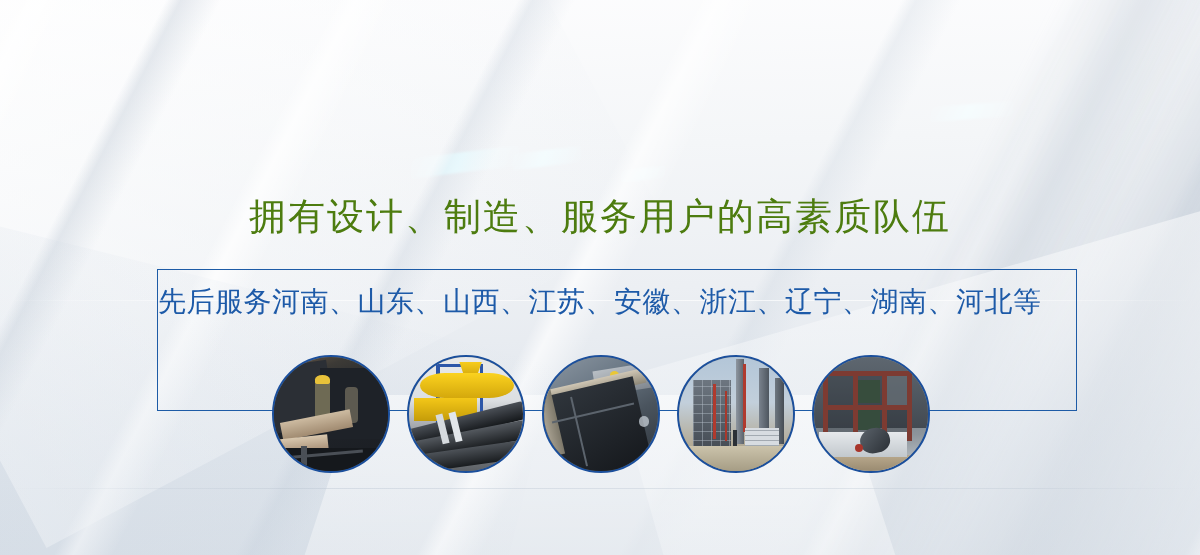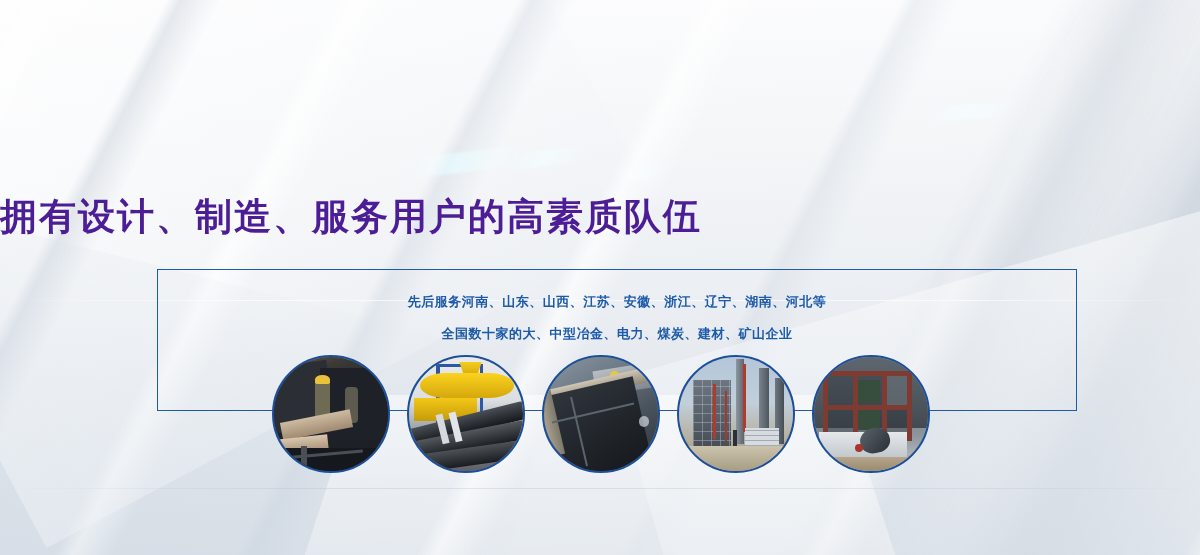--- a/index.html
+++ b/index.html
@@ -161,48 +161,47 @@
   }
   .shimmer.a { left: 410px; top: 152px; width: 110px; height: 20px; transform: rotate(-7deg); }
   .shimmer.b { left: 512px; top: 150px; width: 70px;  height: 16px; transform: rotate(-7deg); }
   .shimmer.c { left: 930px; top: 104px; width: 84px;  height: 15px; transform: rotate(-4deg); }
   .shimmer.d { left: 620px; top: 168px; width: 46px;  height: 12px; transform: rotate(-6deg); opacity:.8; }
 
   .subhead {
     position: absolute;
     left: 0; right: 0;
     top: 198px;
+    text-align: center;
     font-size: 37px;
     line-height: 1;
-    color: #4c1d95;
+    color: #4d7c0f;
     letter-spacing: 2px;
     white-space: nowrap;
-    font-weight: bold;
   }
 
   .infobox {
     position: absolute;
     left: 157px;
     top: 269px;
     width: 920px;
     height: 142px;
     border: 1px solid #1d5ba6;
     box-sizing: border-box;
   }
   .infobox-text {
     position: absolute;
     left: 0; right: 0;
     top: 16px;
-    text-align: center;
+    text-align: left;
     color: #1d5aa8;
-    font-size: 13px;
+    font-size: 28px;
     line-height: 32px;
     letter-spacing: .5px;
     white-space: nowrap;
-    font-weight: bold;
   }
 
   
   .thumbs {
     position: absolute;
     left: 272px;
     top: 355px;
     width: 658px;
     height: 120px;
     display: flex;
@@ -316,21 +315,20 @@
     <div class="shimmer a"></div>
     <div class="shimmer b"></div>
     <div class="shimmer d"></div>
     <div class="shimmer c"></div>
 
     <div class="subhead">拥有设计、制造、服务用户的高素质队伍</div>
 
     <div class="infobox">
       <div class="infobox-text">
         <div>先后服务河南、山东、山西、江苏、安徽、浙江、辽宁、湖南、河北等</div>
-        <div>全国数十家的大、中型冶金、电力、煤炭、建材、矿山企业</div>
       </div>
     </div>
 
     <div class="thumbs">
 
       <div class="thumb t1">
         <div class="scene">
           <div class="plate-a"></div>
             <div class="plate-b"></div>
           <div class="worker2"></div>

